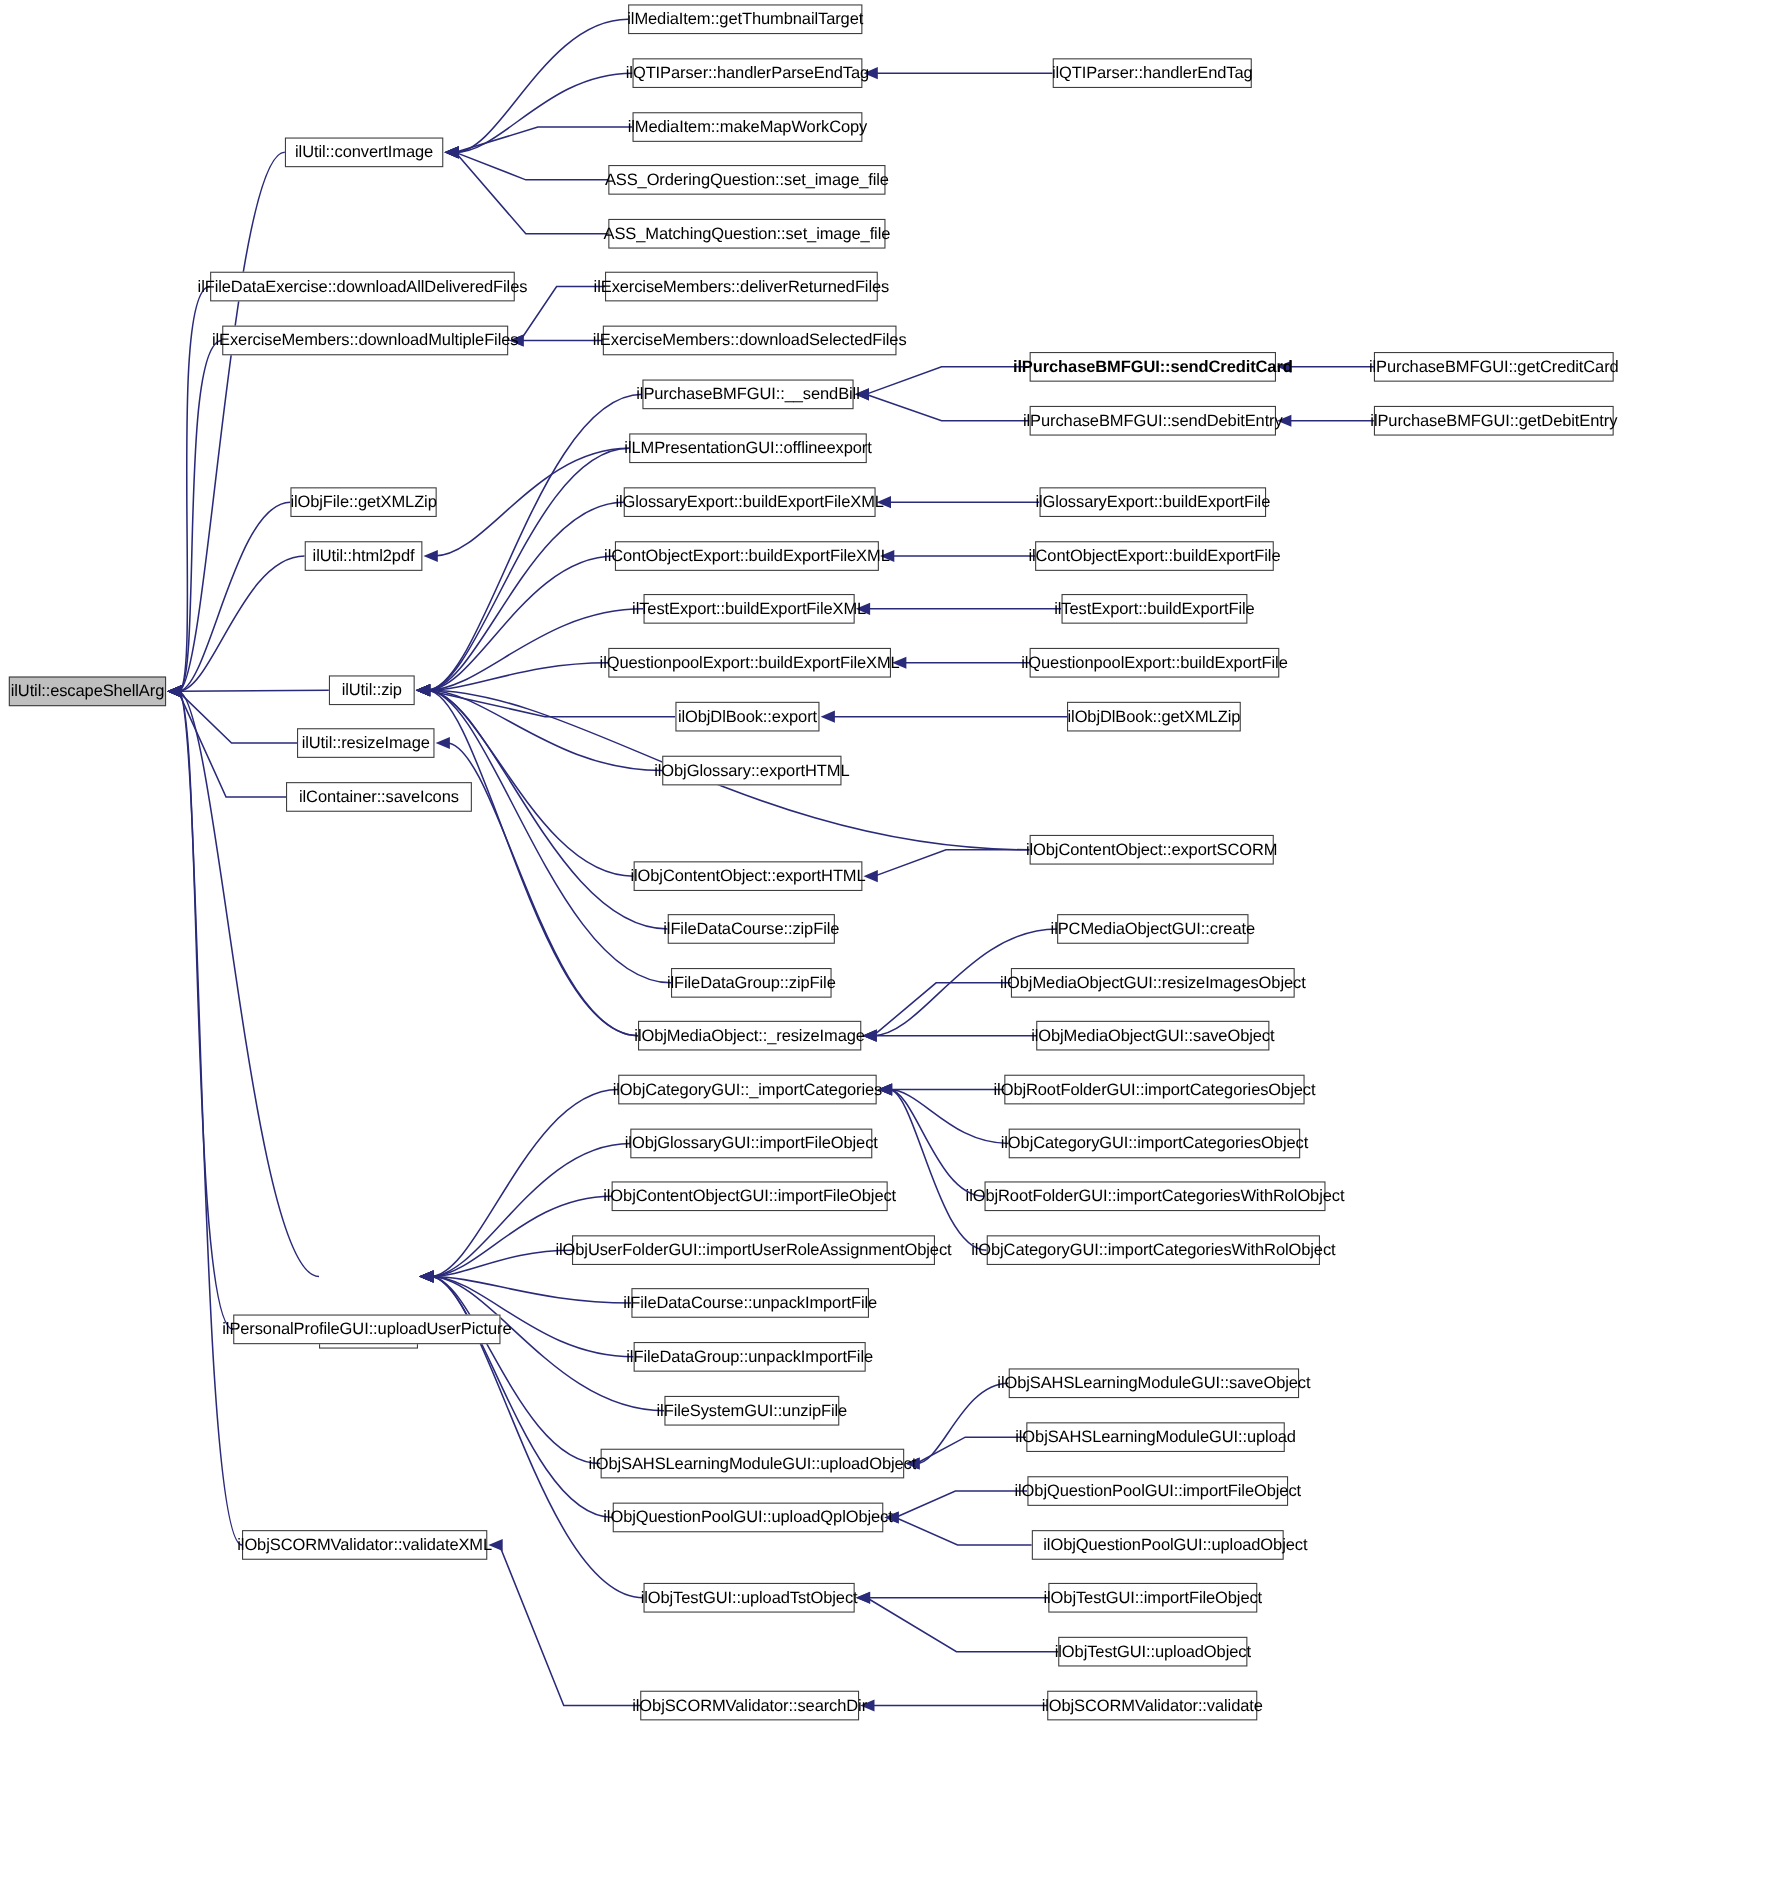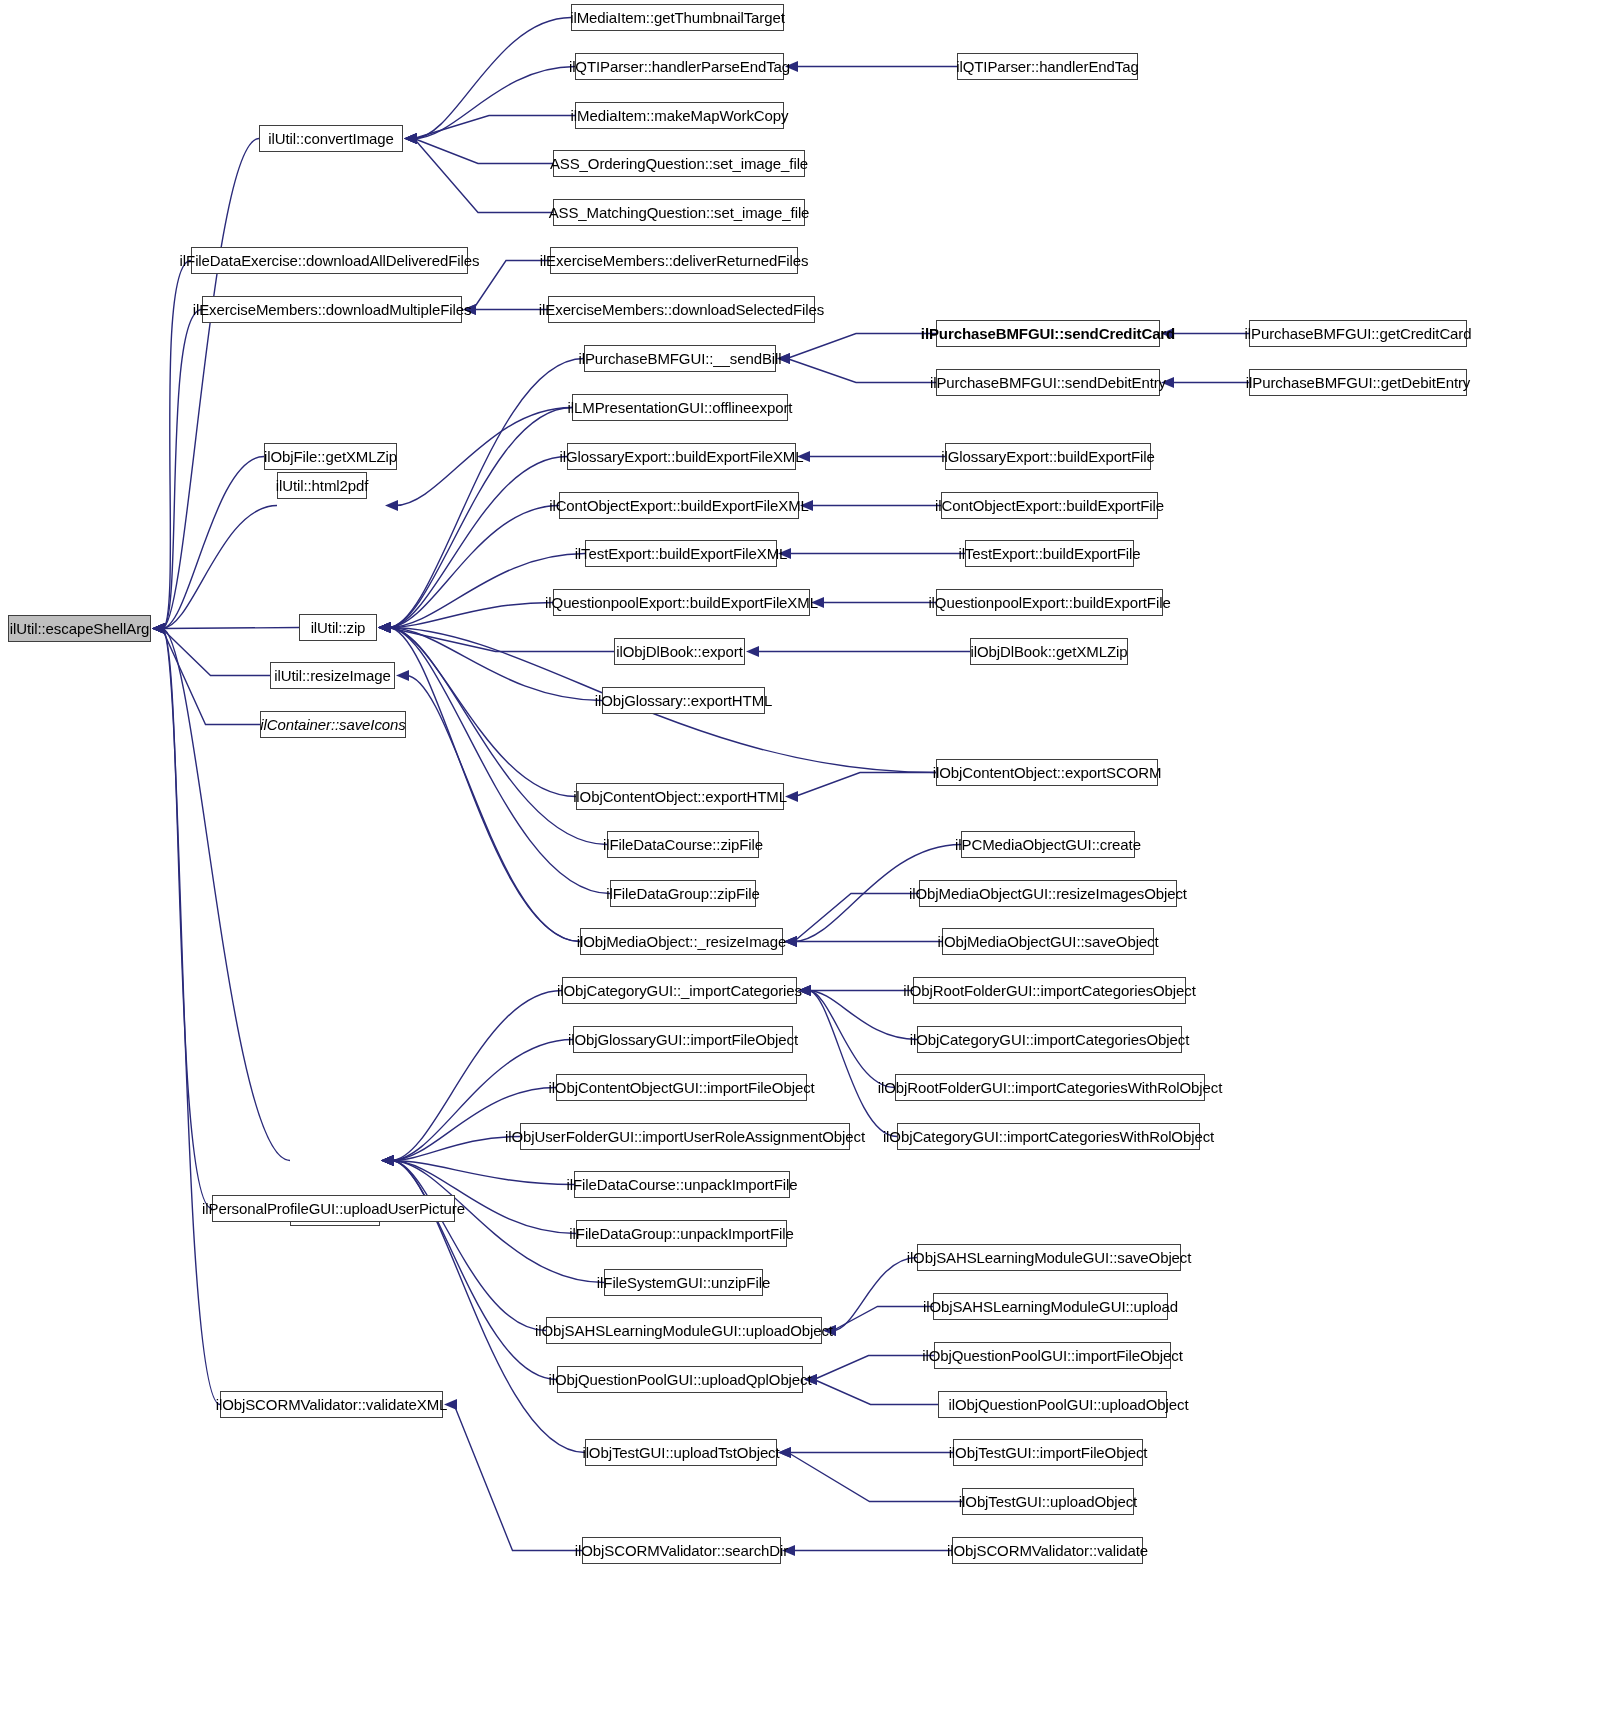--- a/index.html
+++ b/index.html
@@ -249,21 +249,21 @@
       </div>
       <div class="node" style="left: 264px; top: 443px; width: 133px; height: 27px;">
         <span class="label">ilObjFile::getXMLZip</span>
       </div>
       <div class="node" style="left: 567px; top: 443px; width: 229px; height: 27px;">
         <span class="label">ilGlossaryExport::buildExportFileXML</span>
       </div>
       <div class="node" style="left: 945px; top: 443px; width: 206px; height: 27px;">
         <span class="label">ilGlossaryExport::buildExportFile</span>
       </div>
-      <div class="node" style="left: 277px; top: 472px; width: 90px; height: 27px; text-align: right;">
+      <div class="node" style="left: 277px; top: 492px; width: 107px; height: 27px; text-align: right;">
         <span class="label">ilUtil::html2pdf</span>
       </div>
       <div class="node" style="left: 559px; top: 492px; width: 240px; height: 27px;">
         <span class="label">ilContObjectExport::buildExportFileXML</span>
       </div>
       <div class="node" style="left: 941px; top: 492px; width: 217px; height: 27px;">
         <span class="label">ilContObjectExport::buildExportFile</span>
       </div>
       <div class="node" style="left: 585px; top: 540px; width: 192px; height: 27px;">
         <span class="label">ilTestExport::buildExportFileXML</span>
@@ -285,21 +285,21 @@
       </div>
       <div class="node" style="left: 970px; top: 638px; width: 158px; height: 27px;">
         <span class="label">ilObjDlBook::getXMLZip</span>
       </div>
       <div class="node" style="left: 270px; top: 662px; width: 125px; height: 27px;">
         <span class="label">ilUtil::resizeImage</span>
       </div>
       <div class="node" style="left: 602px; top: 687px; width: 163px; height: 27px;">
         <span class="label">ilObjGlossary::exportHTML</span>
       </div>
-      <div class="node" style="left: 260px; top: 711px; width: 146px; height: 27px; font-style: italic;">
+      <div class="node" style="left: 260px; top: 711px; width: 169px; height: 27px;">
         <span class="label">ilContainer::saveIcons</span>
       </div>
       <div class="node" style="left: 936px; top: 759px; width: 222px; height: 27px;">
         <span class="label">ilObjContentObject::exportSCORM</span>
       </div>
       <div class="node" style="left: 576px; top: 783px; width: 208px; height: 27px;">
         <span class="label">ilObjContentObject::exportHTML</span>
       </div>
       <div class="node" style="left: 607px; top: 831px; width: 152px; height: 27px;">
         <span class="label">ilFileDataCourse::zipFile</span>

